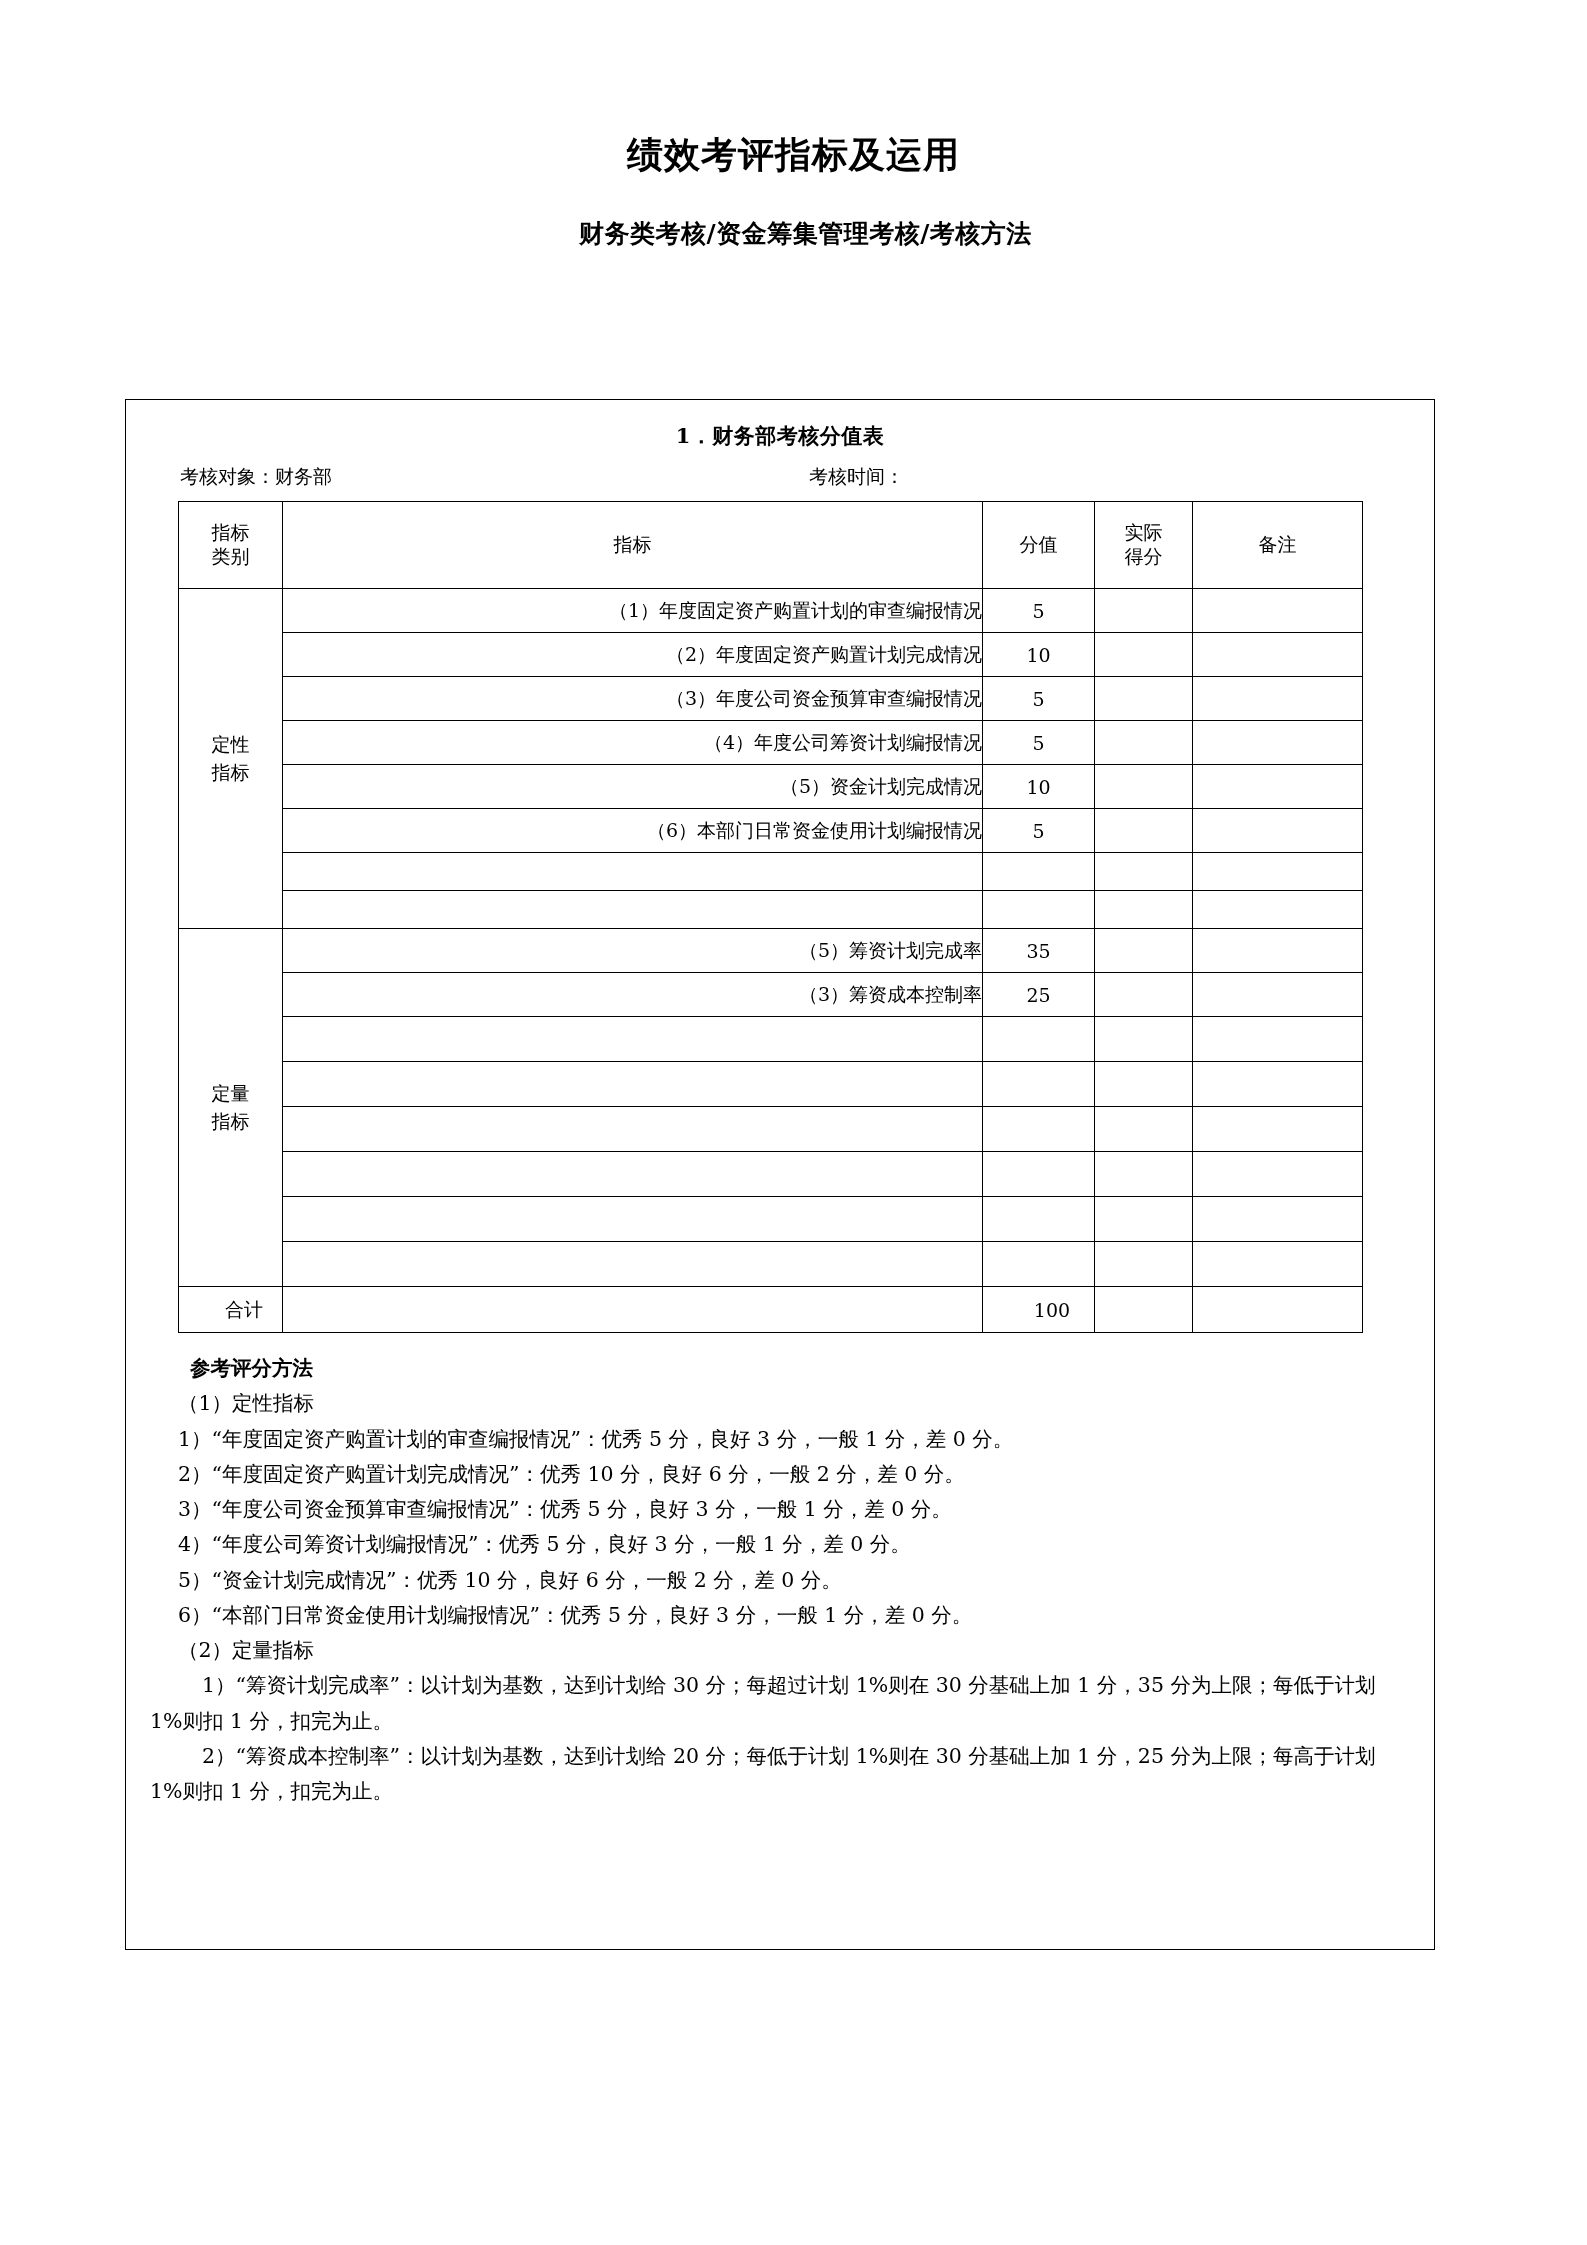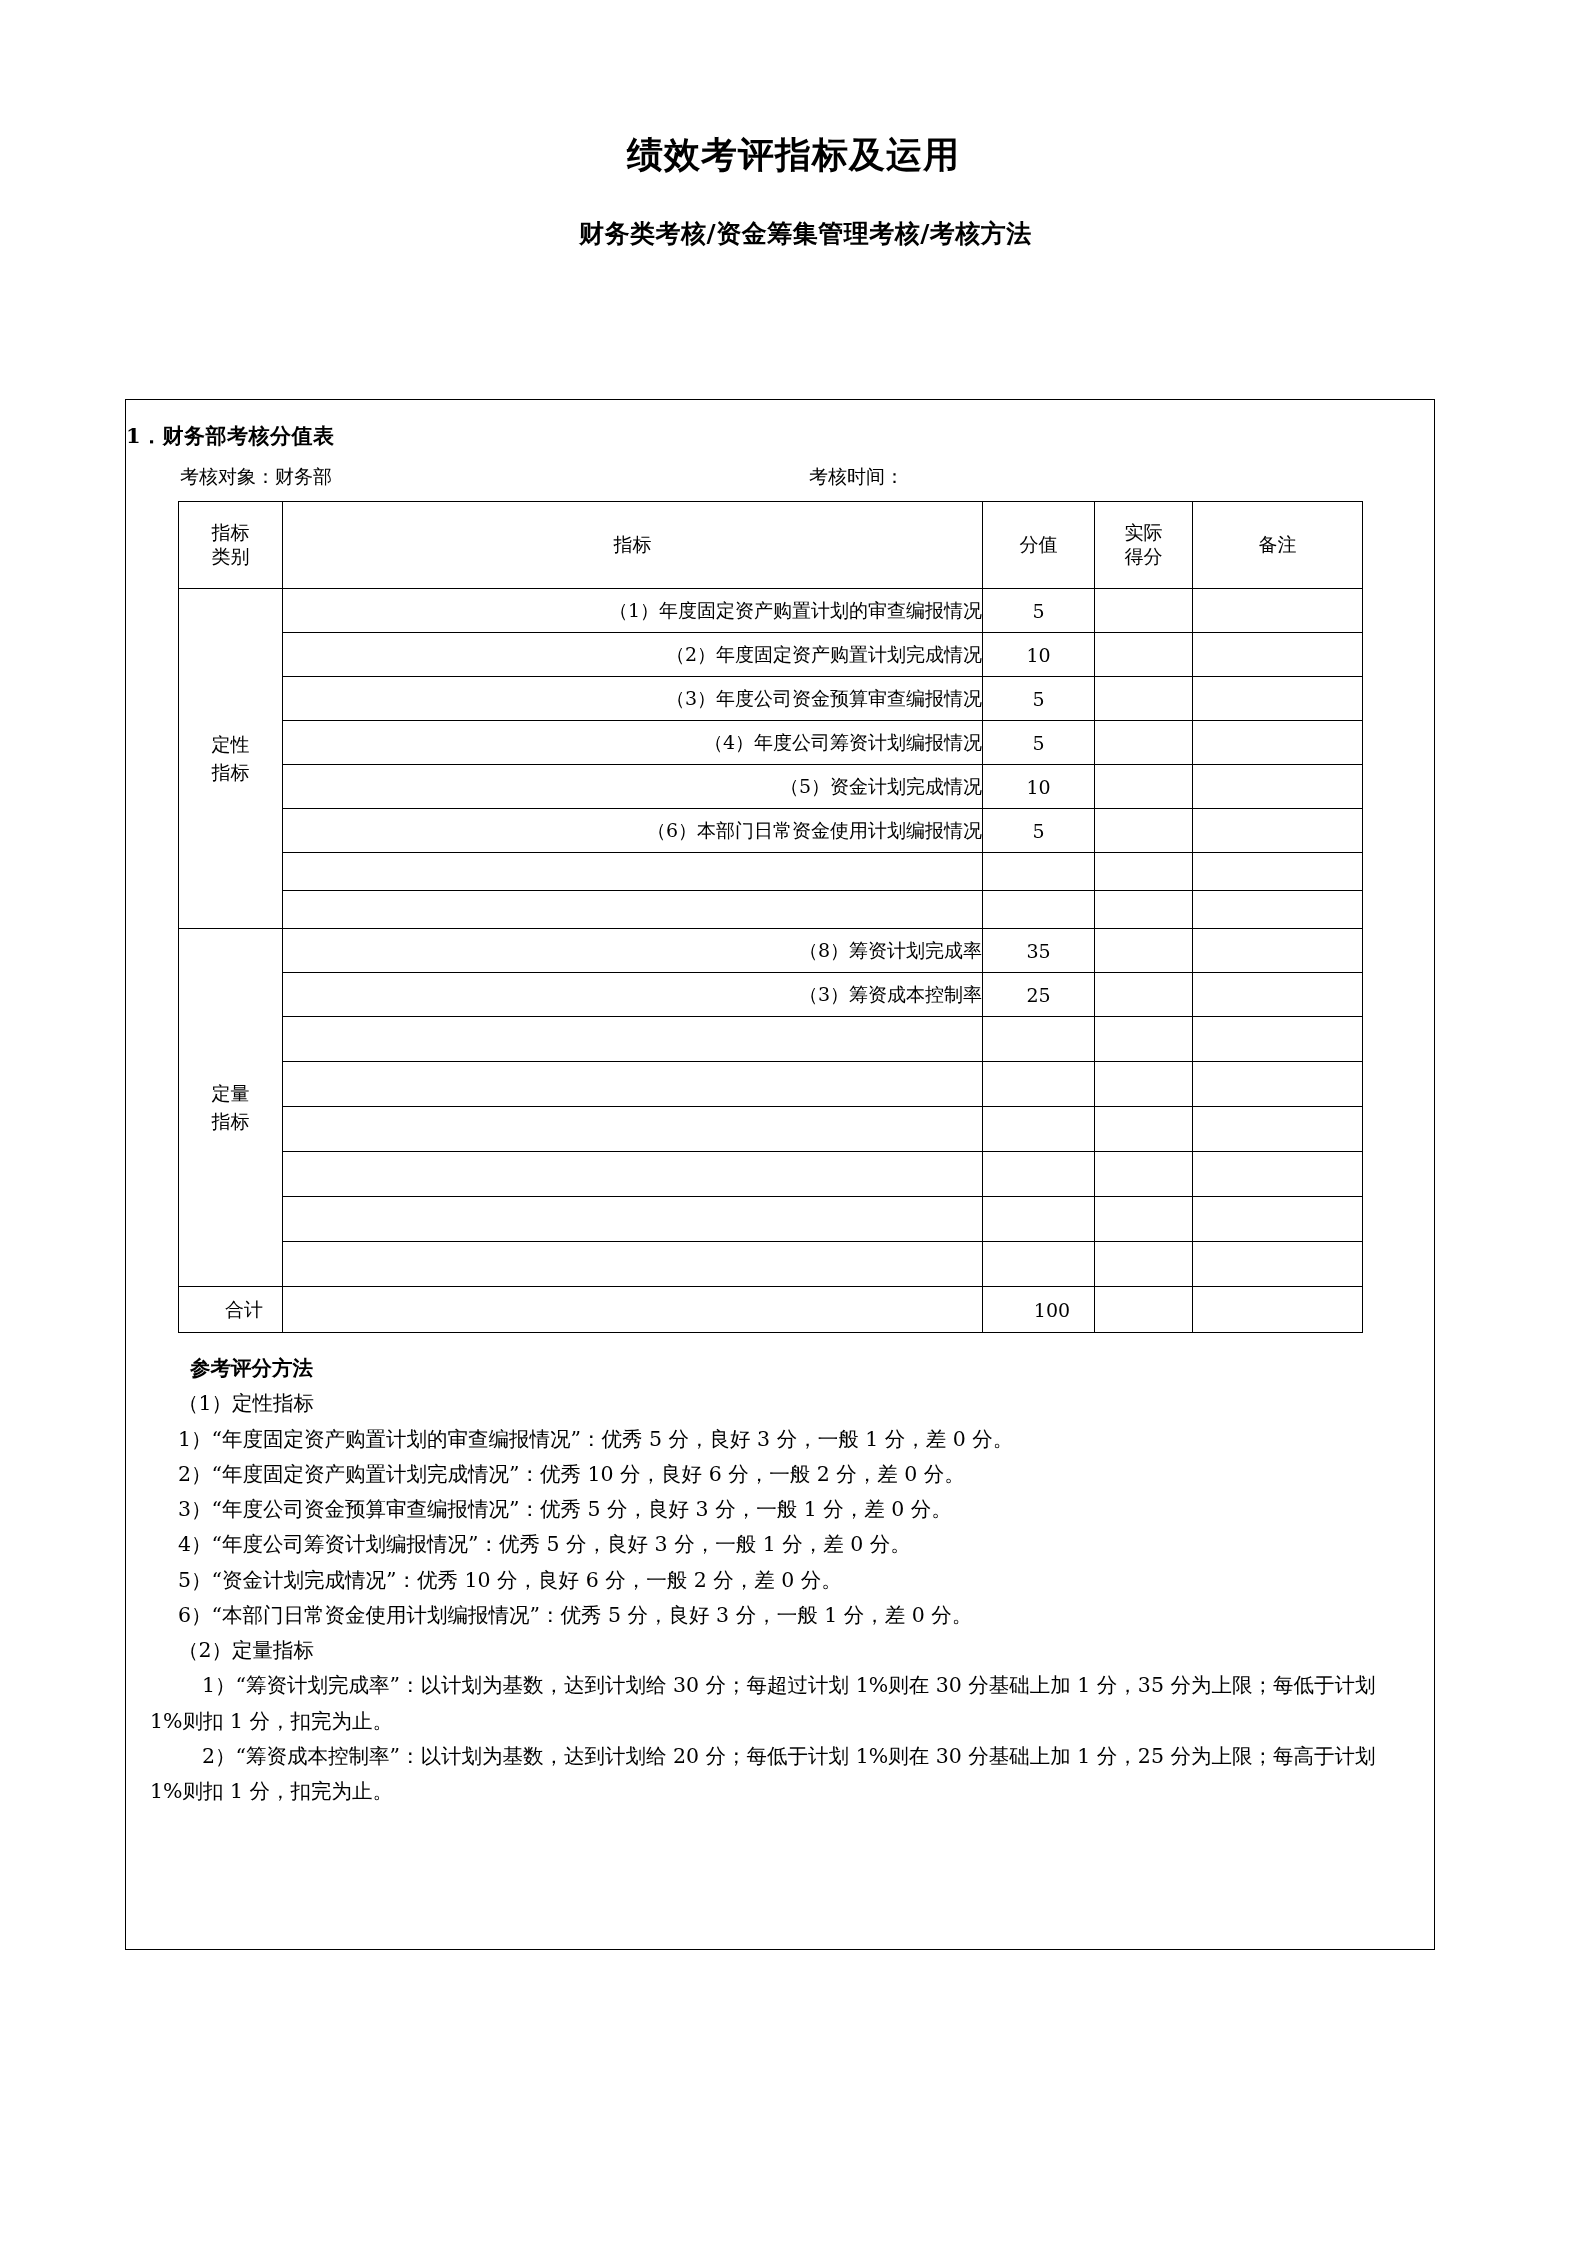--- a/index.html
+++ b/index.html
@@ -51,21 +51,21 @@
     width: 1310px;
     height: 1551px;
     border: 1.5px solid #000;
     box-sizing: border-box;
   }
   
   .table-title {
     position: absolute;
     left: 0; top: 22px;
     width: 100%;
-    text-align: left;
+    text-align: center;
     font-size: 21px;
     font-weight: 700;
     letter-spacing: 0.5px;
   }
   .meta-row {
     position: absolute;
     left: 0; top: 64px;
     width: 100%;
     height: 30px;
     font-size: 19px;
@@ -247,21 +247,21 @@
           <td class="empty-row-ind"></td>
           <td class="empty-row-ind"></td>
           <td class="empty-row-ind"></td>
         </tr>
 
         <tr>
           <td class="cat-cell" rowspan="8">
             <span class="l">定量</span>
             <span class="l">指标</span>
           </td>
-          <td class="ind-cell">（8）筹资计划完成率</td>
+          <td class="ind-cell">（5）筹资计划完成率</td>
           <td class="num-cell">35</td>
           <td class="blank-cell"></td>
           <td class="blank-cell"></td>
         </tr>
         <tr>
           <td class="ind-cell">（3）筹资成本控制率</td>
           <td class="num-cell">25</td>
           <td class="blank-cell"></td>
           <td class="blank-cell"></td>
         </tr>

